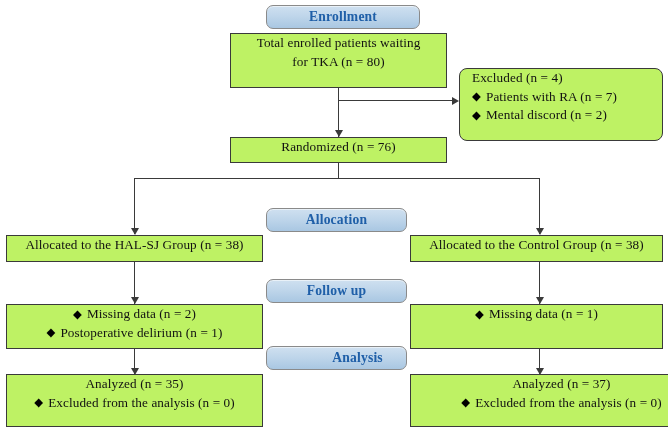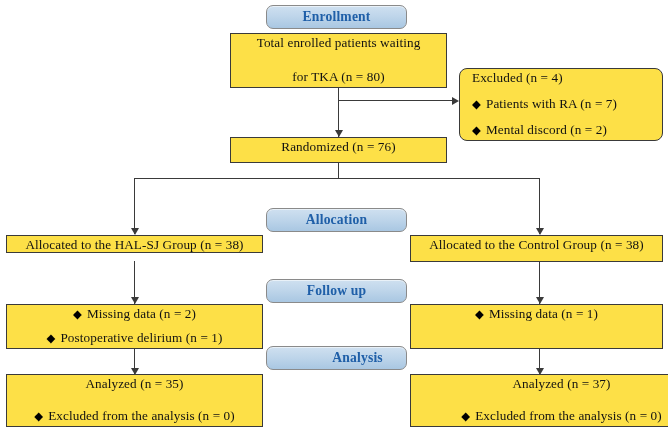--- a/index.html
+++ b/index.html
@@ -18,25 +18,25 @@
     height: 434px;
     background: #ffffff;
     overflow: hidden;
   }
 
   
   .box {
     position: absolute;
     box-sizing: border-box;
     border: 1.2px solid #3a3a3a;
-    background: #fde047;
+    background: #bef264;
     display: flex;
     flex-direction: column;
     align-items: center;
-    justify-content: space-between;
+    justify-content: flex-start;
     text-align: center;
     font-size: 13.2px;
     line-height: 1.42;
     color: #111111;
     letter-spacing: 0.1px;
   }
   .box .line {
     display: block;
     white-space: nowrap;
   }
@@ -102,21 +102,21 @@
     border-top: 4px solid transparent;
     border-bottom: 4px solid transparent;
     border-left: 7px solid #3a3a3a;
   }
 </style>
 </head>
 <body>
 
 <div id="diagram">
 
-  <div class="stage-badge" style="left:266px; top:5px; width:141px; height:24px;">
+  <div class="stage-badge" style="left:266px; top:5px; width:154px; height:24px;">
     <span>Enrollment</span>
   </div>
 
   <div class="stage-badge" style="left:266px; top:208px; width:141px; height:24px;">
     <span>Allocation</span>
   </div>
 
   <div class="stage-badge" style="left:266px; top:279px; width:141px; height:24px;">
     <span>Follow up</span>
   </div>
@@ -162,21 +162,21 @@
     <span class="line bullet">
       <span class="bullet-glyph">◆</span>
       <span>Mental discord (n = 2)</span>
     </span>
   </div>
 
   <div class="box" style="left:230px; top:137px; width:217px; height:26px;">
     <span class="line">Randomized (n = 76)</span>
   </div>
 
-  <div class="box" style="left:6px; top:235px; width:257px; height:18px;">
+  <div class="box" style="left:6px; top:235px; width:257px; height:27px;">
     <span class="line">Allocated to the HAL-SJ Group (n = 38)</span>
   </div>
 
   <div class="box" style="left:410px; top:235px; width:253px; height:27px;">
     <span class="line">Allocated to the Control Group (n = 38)</span>
   </div>
 
   <div class="box" style="left:6px; top:304px; width:257px; height:45px;">
     <span class="line bullet">
       <span class="bullet-glyph">◆</span>

